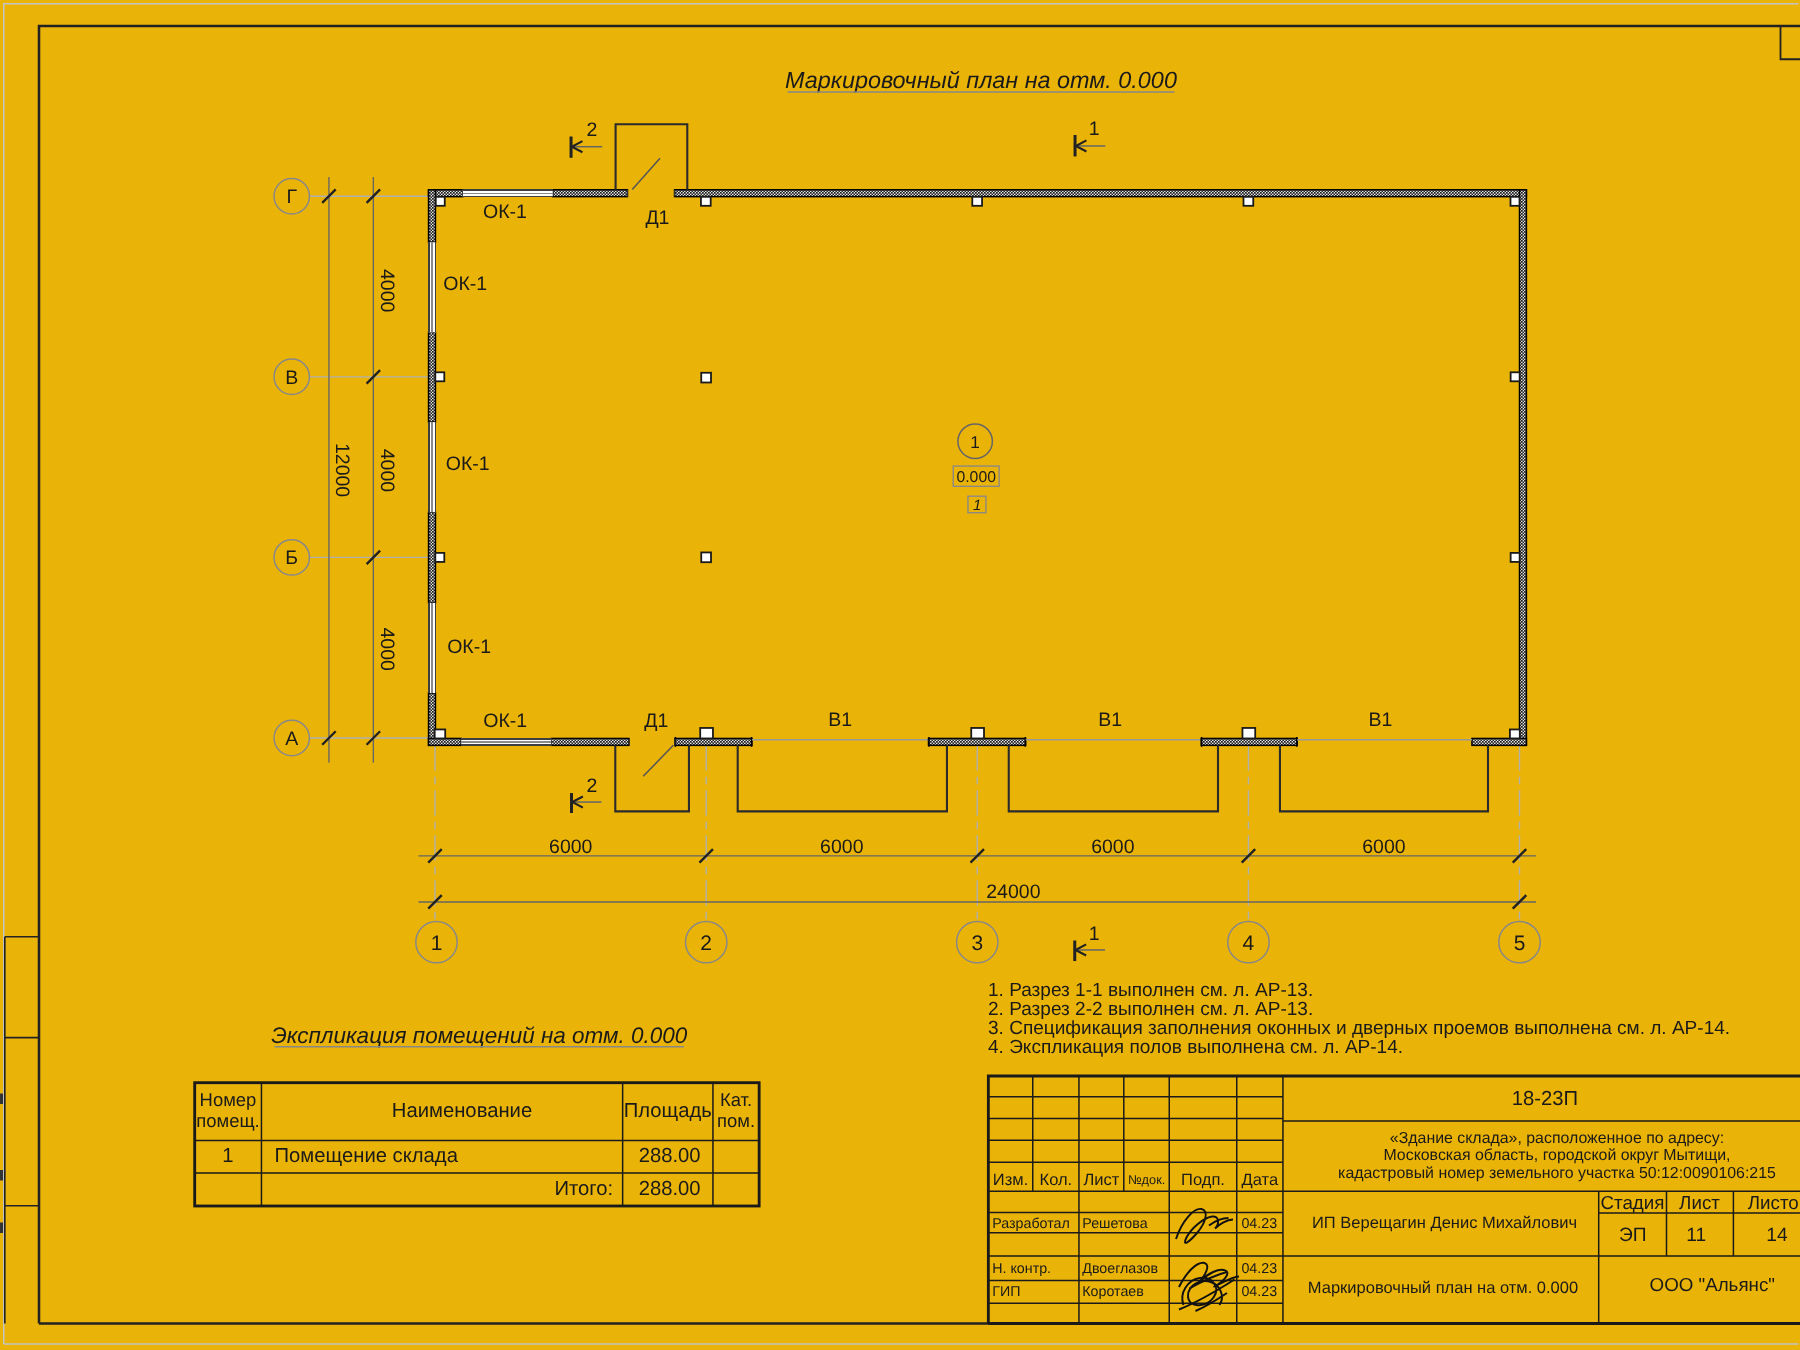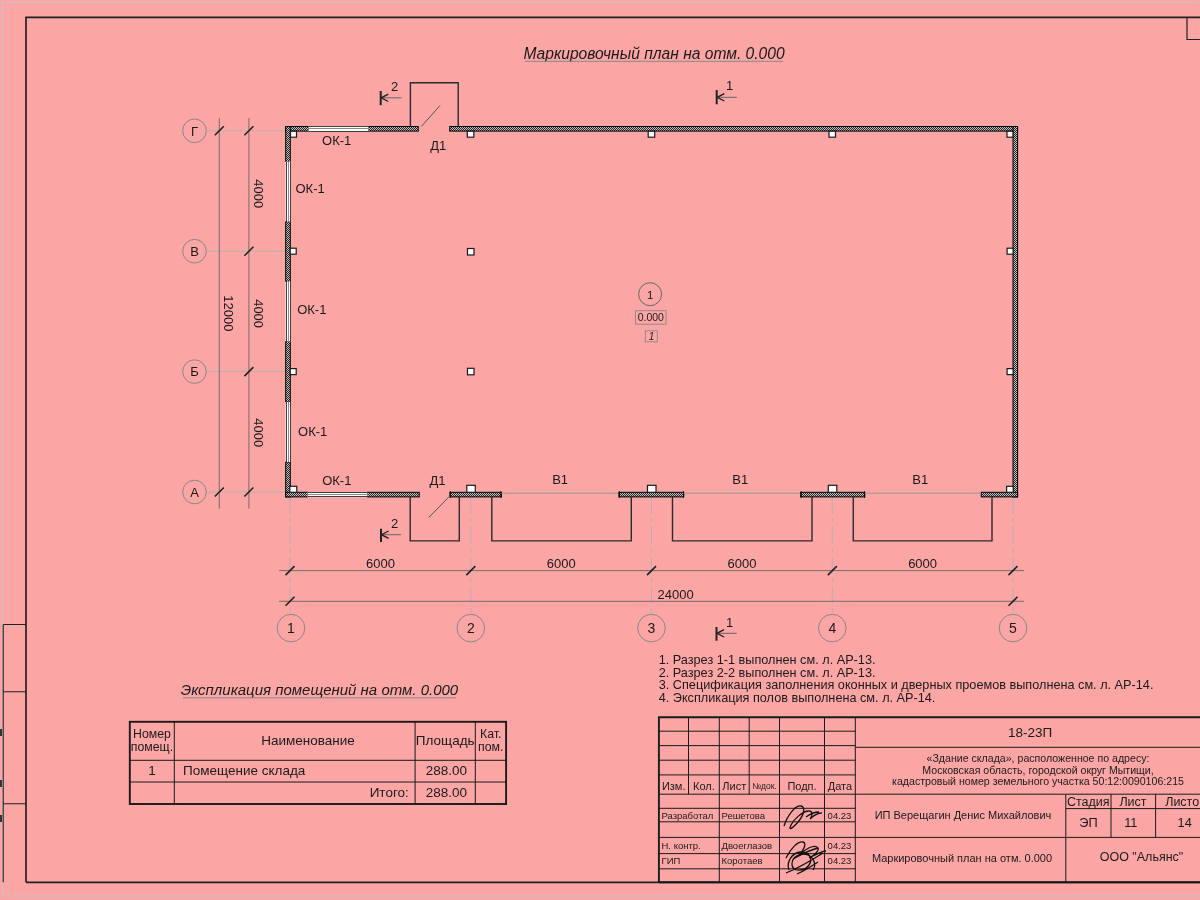--- a/index.html
+++ b/index.html
@@ -1,16 +1,16 @@
 <!DOCTYPE html>
 <html><head>
 <meta charset="utf-8">
 <style>
 html,body{margin:0;padding:0;background:#fff;}
-#page{position:relative;width:1200px;height:900px;background:#fca5a5;overflow:hidden;filter:brightness(1);}
+#page{position:relative;width:1200px;height:900px;background:#eab308;overflow:hidden;filter:brightness(1);}
 svg{position:absolute;left:0;top:0;}
 text{font-family:"Liberation Sans",sans-serif;fill:#1a1a1a;-webkit-font-smoothing:antialiased;}
 *{-webkit-font-smoothing:antialiased;}
 </style>
 </head>
 <body>
 <div id="page">
 <svg width="1200" height="900" viewBox="0 0 1200 900">
 <defs>
 <pattern id="hatch" width="2" height="2" patternUnits="userSpaceOnUse">

